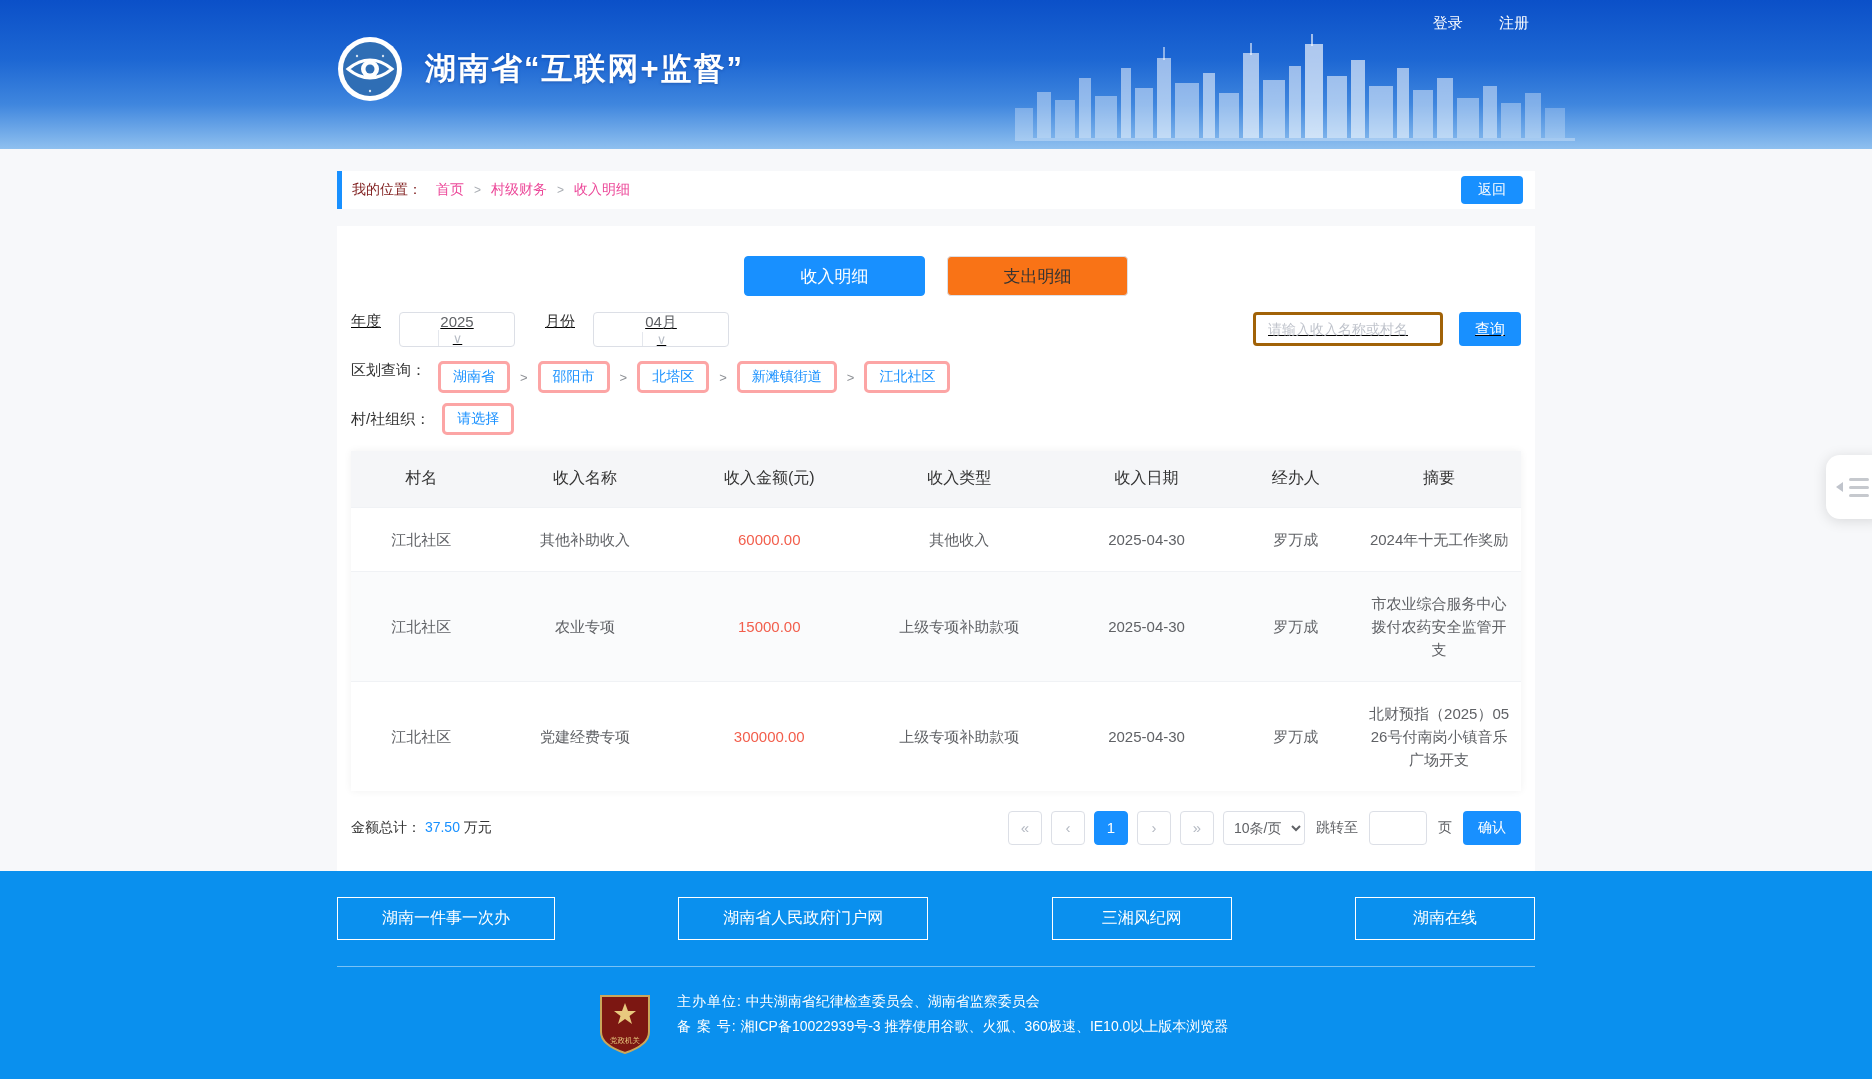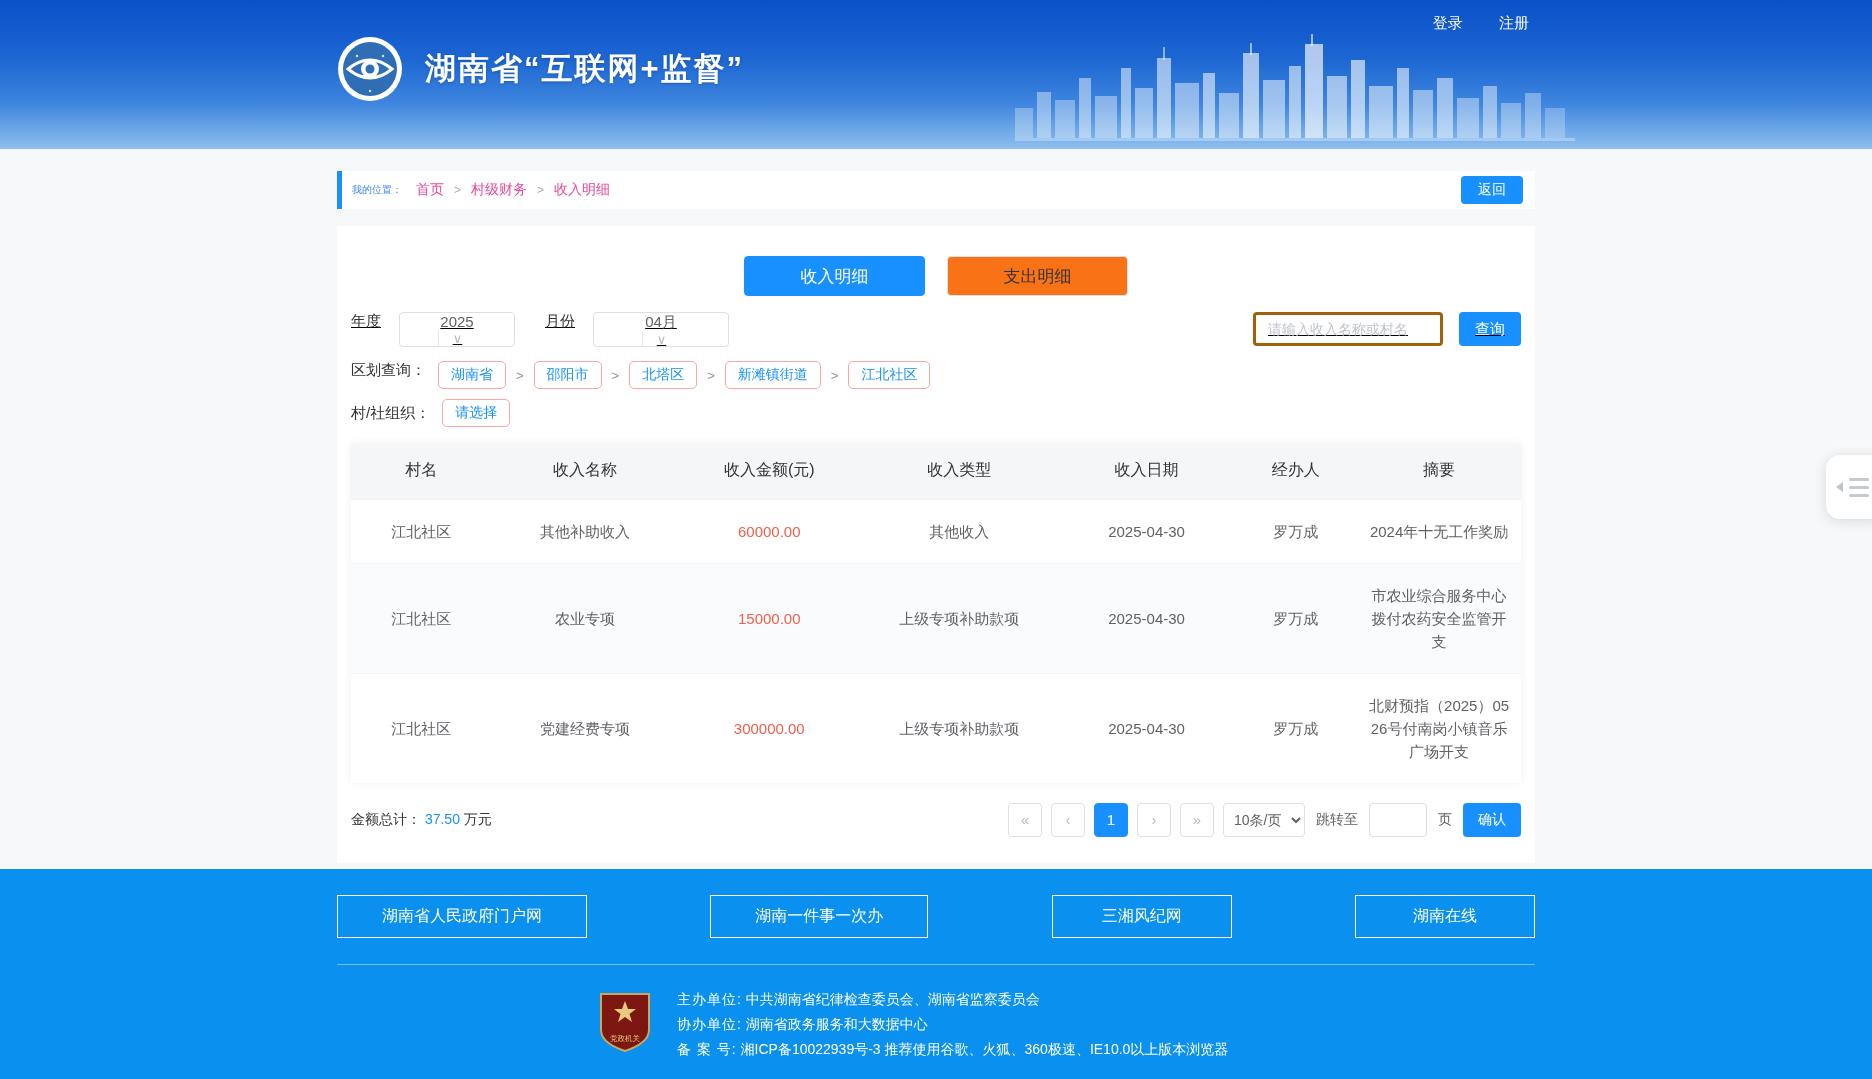--- a/index.html
+++ b/index.html
@@ -25,21 +25,21 @@
   .auth-links a { color:#fff; text-decoration:none; margin-left:32px; cursor:pointer; }
   .skyline { position:absolute; left:1015px; top:34px; width:560px; height:112px; pointer-events:none; }
 
   
   .page { flex:1 1 auto; background:#f7f8fa; }
 
   .breadcrumb-bar {
     margin-top:22px; height:38px; background:#fff; border-left:5px solid #1890ff;
     display:flex; align-items:center; padding:0 12px 0 10px;
   }
-  .bc-label { color:#3b82f6; font-size:10px;font-family:Liberation Serif, serif; }
+  .bc-label { color:#7f1d1d; font-size:14px;font-family:Liberation Serif, serif; }
   .bc-links { margin-left:14px; display:flex; align-items:center; }
   .bc-link { color:#ec4899; font-size:14px; text-decoration:none; cursor:pointer; }
   .bc-sep { color:#a9adb3; margin:0 10px; font-size:12px; }
   .btn-back {
     margin-left:auto; background:#1890ff; color:#fff; border:none; border-radius:4px;
     width:62px; height:28px; font-size:14px; cursor:pointer;
   }
 
   .main-card { background:#fff; margin-top:17px; min-height:630px; padding:0 14px 26px 14px; }
 
@@ -74,21 +74,21 @@
   .search-input::placeholder { color:#c0c4cc; }
   .btn-query {
     margin-left:16px; width:62px; height:34px; background:#1890ff; color:#fff; border:none;
     border-radius:4px; font-size:15px; cursor:pointer;
   }
 
   
   .region-row { display:flex; align-items:flex-start; margin-top:14px; flex-wrap:wrap; }
   .region-row .f-label { margin-right:12px; }
   .chip {
-    background:#fff; border:1px solid #fca5a5; color:#1890ff; border-radius:5px;
+    background:#fff; border:3px solid #fca5a5; color:#1890ff; border-radius:5px;
     padding:4px 12px; font-size:14px; cursor:pointer;
   }
   .rg-sep { color:#8e9196; margin:0 10px; font-size:13px; }
   .org-row { display:flex; align-items:center; margin-top:10px; }
   .org-row .f-label { margin-right:12px; }
 
   
   .table-wrap { margin-top:16px; box-shadow:0 0 8px rgba(0,0,0,.06); }
   table { width:100%; border-collapse:collapse; table-layout:fixed; }
   thead th {
@@ -339,33 +339,32 @@
         <i></i>
         <i></i>
         <i></i>
       </span>
   </div>
 </div>
 
 <div class="footer">
   <div class="container">
     <div class="footer-links">
+        <a class="f-link">湖南一件事一次办</a>
         <a class="f-link">湖南省人民政府门户网</a>
-        <a class="f-link">湖南一件事一次办</a>
         <a class="f-link">三湘风纪网</a>
         <a class="f-link">湖南在线</a>
       </div>
     <div class="f-divider"></div>
     <div class="footer-body">
       <svg class="gov-badge" viewBox="0 0 52 62">
         <path d="M2 3 h48 v36 q0 13 -24 21 q-24 -8 -24 -21 Z" fill="#7c1712" stroke="#caa75b" stroke-width="2"></path>
         <path d="M26 10 l3 8 h8 l-6.5 5 2.5 8 -7 -5 -7 5 2.5 -8 -6.5 -5 h8 Z" fill="#e8c97e"></path>
         <text x="26" y="50" text-anchor="middle" font-size="7.5" fill="#e8c97e">党政机关</text>
       </svg>
       <div class="footer-info">
           <div class="info-line"><span class="info-label">主办单位:</span><span> 中共湖南省纪律检查委员会、湖南省监察委员会</span></div>
-          <div class="info-line"><span class="info-label">协办单位:</span><span> 湖南省政务服务和大数据中心</span></div>
           <div class="info-line"><span class="info-label">备 案 号:</span><span> 湘ICP备10022939号-3  推荐使用谷歌、火狐、360极速、IE10.0以上版本浏览器</span></div>
         </div>
     </div>
   </div>
 
 </div>
 
 </body></html>

